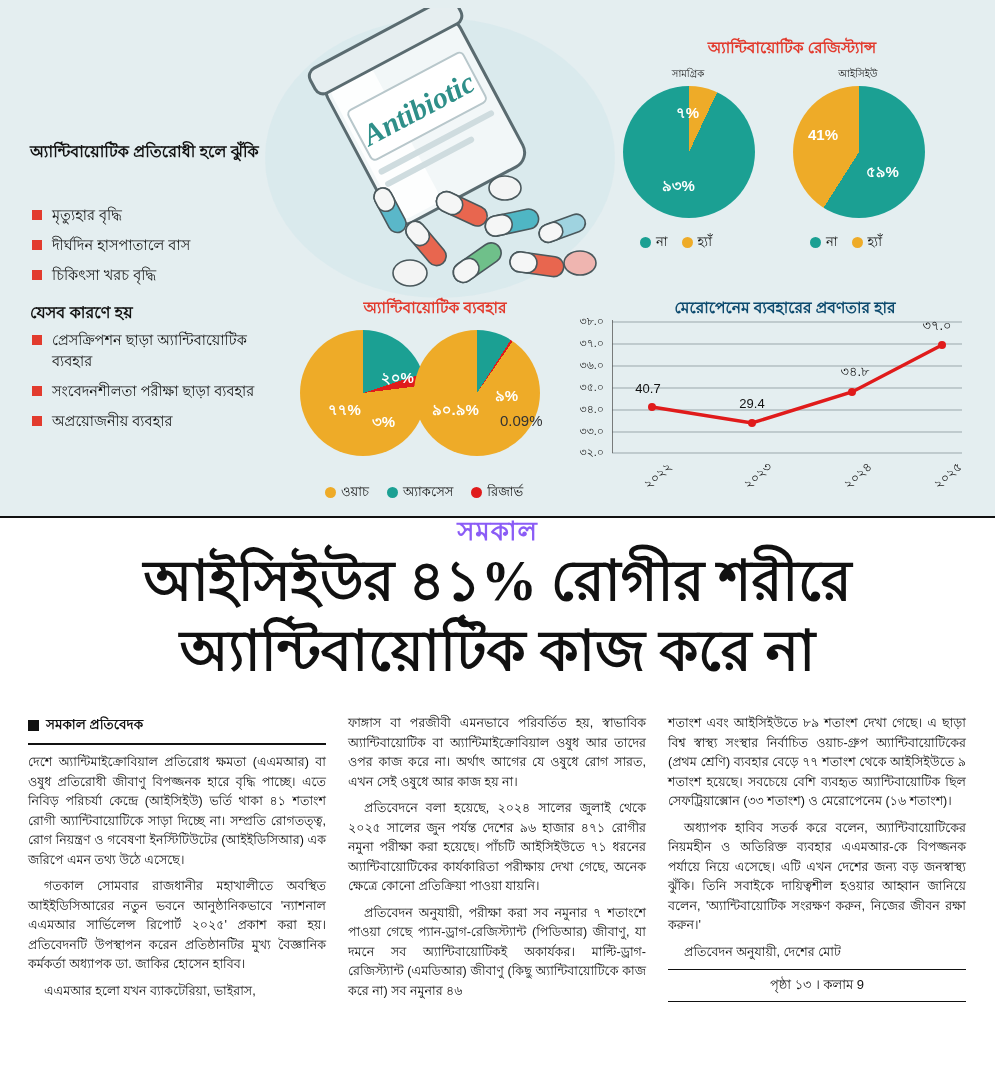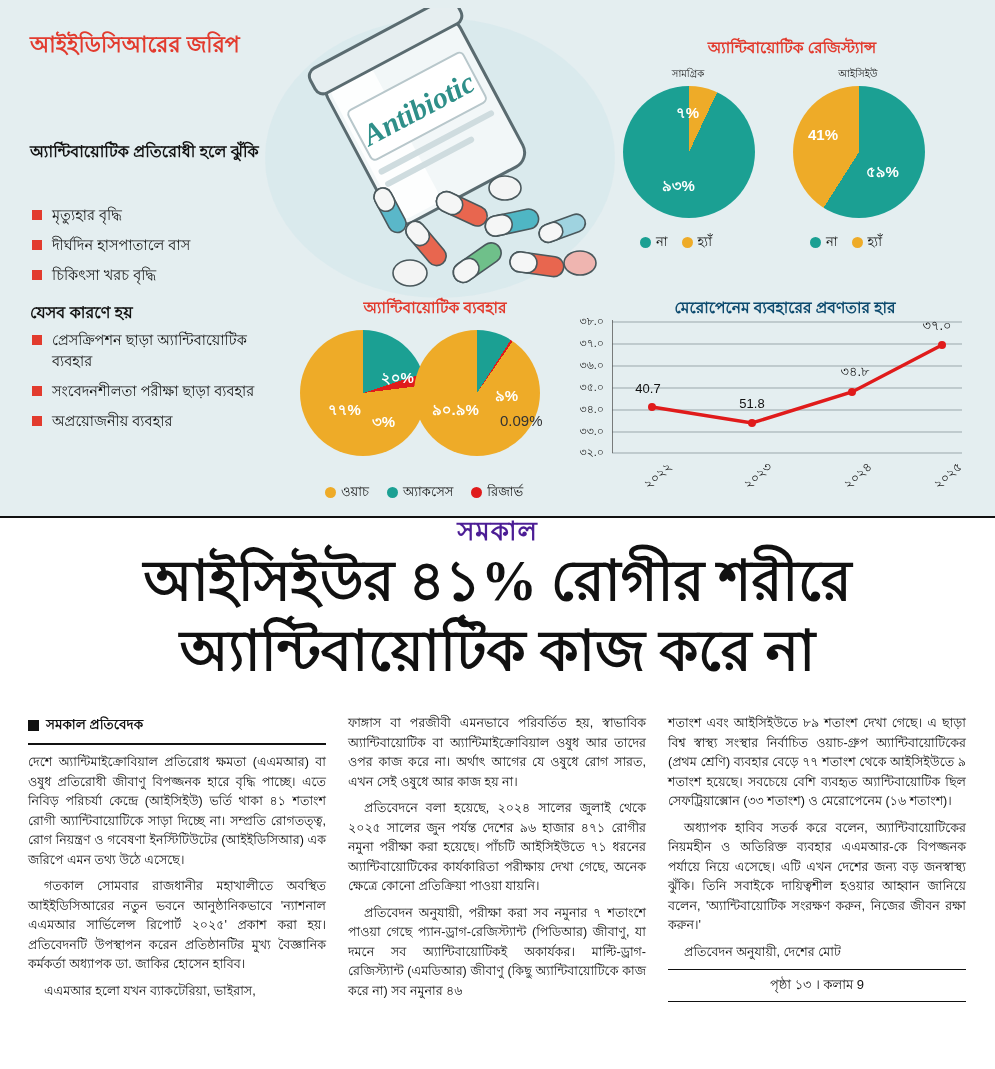--- a/index.html
+++ b/index.html
@@ -175,21 +175,21 @@
   }
 
   
   .mast {
     position: absolute;
     left: 0; top: 518px;
     width: 995px;
     text-align: center;
   }
   .brand {
-    color: #4c1d95;
+    color: #8b5cf6;
     font-size: 26px;
     font-weight: bold;
     letter-spacing: 1px;
     line-height: 1;
     margin-bottom: 2px;
   }
   .headline {
     font-family: "Liberation Serif", serif;
     font-size: 56px;
     font-weight: bold;
@@ -233,21 +233,20 @@
   }
   .panel-divider {
     position:absolute; left:0; top:516px; width:995px; height:2px; background:#111;
   }
 </style>
 </head>
 <body>
 
 <div class="info-panel">
 
-  <div class="info-title">আইইডিসিআরের জরিপ</div>
 
   <div class="risk-head">অ্যান্টিবায়োটিক প্রতিরোধী হলে ঝুঁকি</div>
 
   <ul class="bullet-list risks">
     <li><span class="sq"></span><span>মৃত্যুহার বৃদ্ধি</span></li>
     <li><span class="sq"></span><span>দীর্ঘদিন হাসপাতালে বাস</span></li>
     <li><span class="sq"></span><span>চিকিৎসা খরচ বৃদ্ধি</span></li>
   </ul>
 
   <div class="causes-head">যেসব কারণে হয়</div>
@@ -393,21 +392,21 @@
 
     <span class="ytick" style="top:2px;">৩৮.০</span>
     <span class="ytick" style="top:24px;">৩৭.০</span>
     <span class="ytick" style="top:46px;">৩৬.০</span>
     <span class="ytick" style="top:68px;">৩৫.০</span>
     <span class="ytick" style="top:90px;">৩৪.০</span>
     <span class="ytick" style="top:112px;">৩৩.০</span>
     <span class="ytick" style="top:133px;">৩২.০</span>
 
     <span class="dlabel" style="left:36px; top:68px;">40.7</span>
-    <span class="dlabel" style="left:140px; top:83px;">51.8</span>
+    <span class="dlabel" style="left:140px; top:83px;">29.4</span>
     <span class="dlabel" style="left:243px; top:52px;">৩৪.৮</span>
     <span class="dlabel" style="left:325px; top:6px;">৩৭.০</span>
 
     <span class="xtick" style="left:40px;">২০২২</span>
     <span class="xtick" style="left:140px;">২০২৩</span>
     <span class="xtick" style="left:240px;">২০২৪</span>
     <span class="xtick" style="left:330px;">২০২৫</span>
   </div>
 </div>
 <div class="panel-divider"></div>

